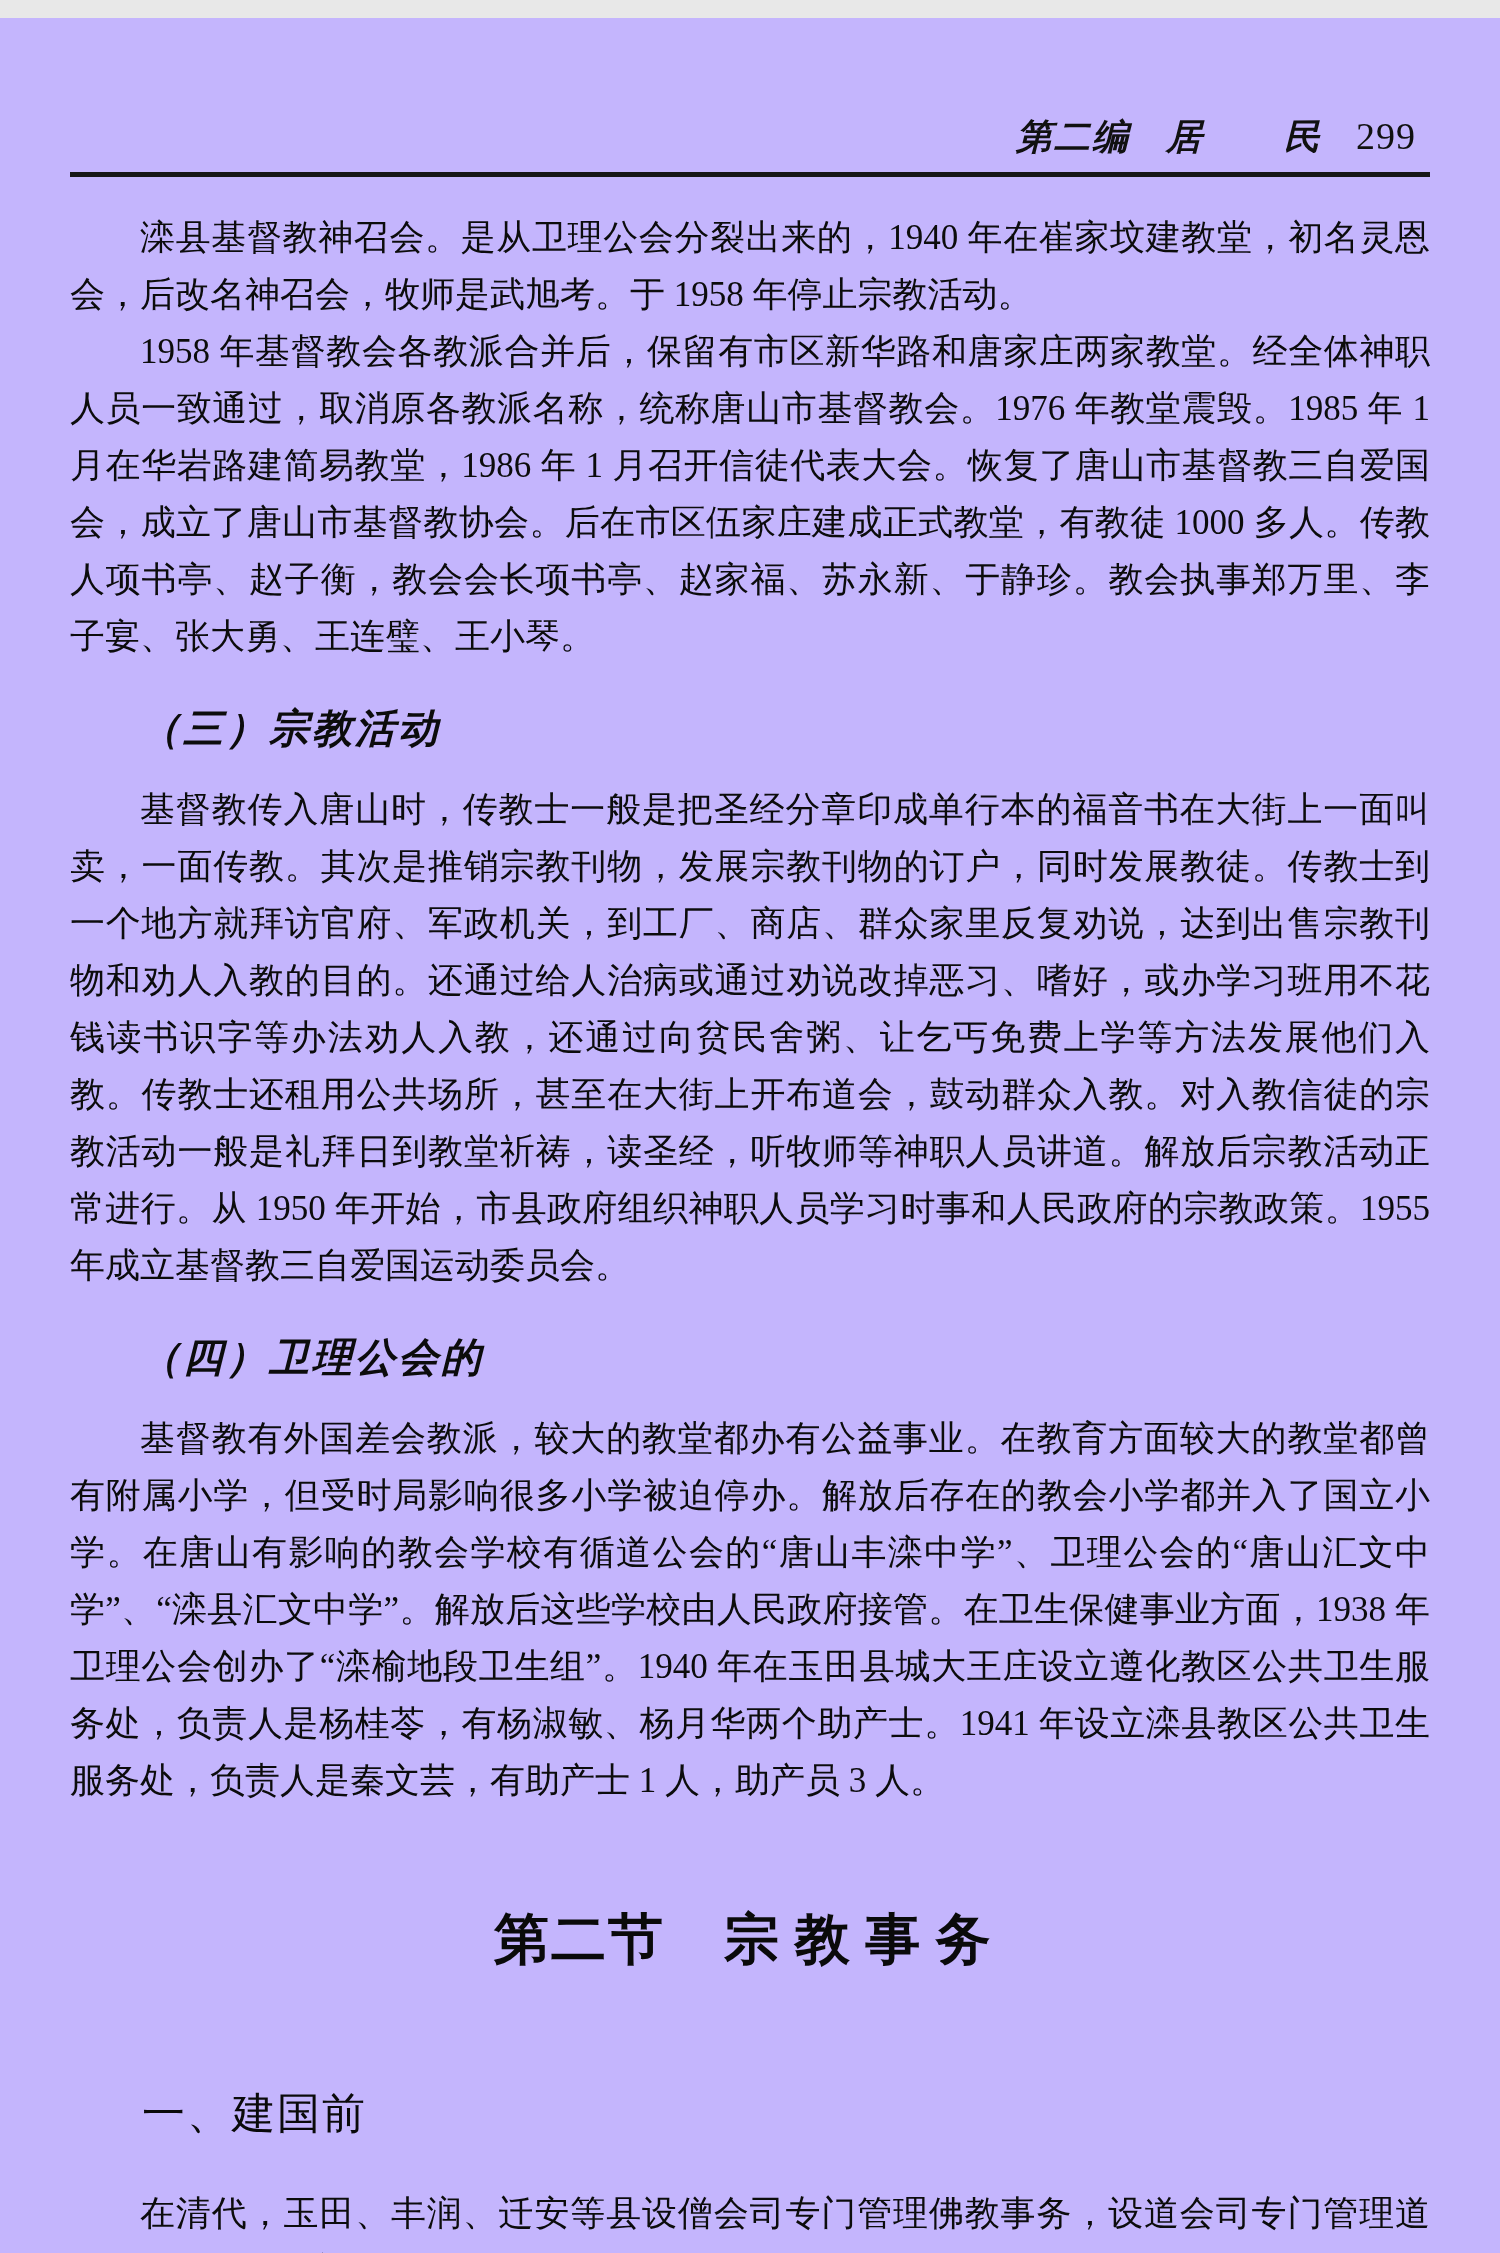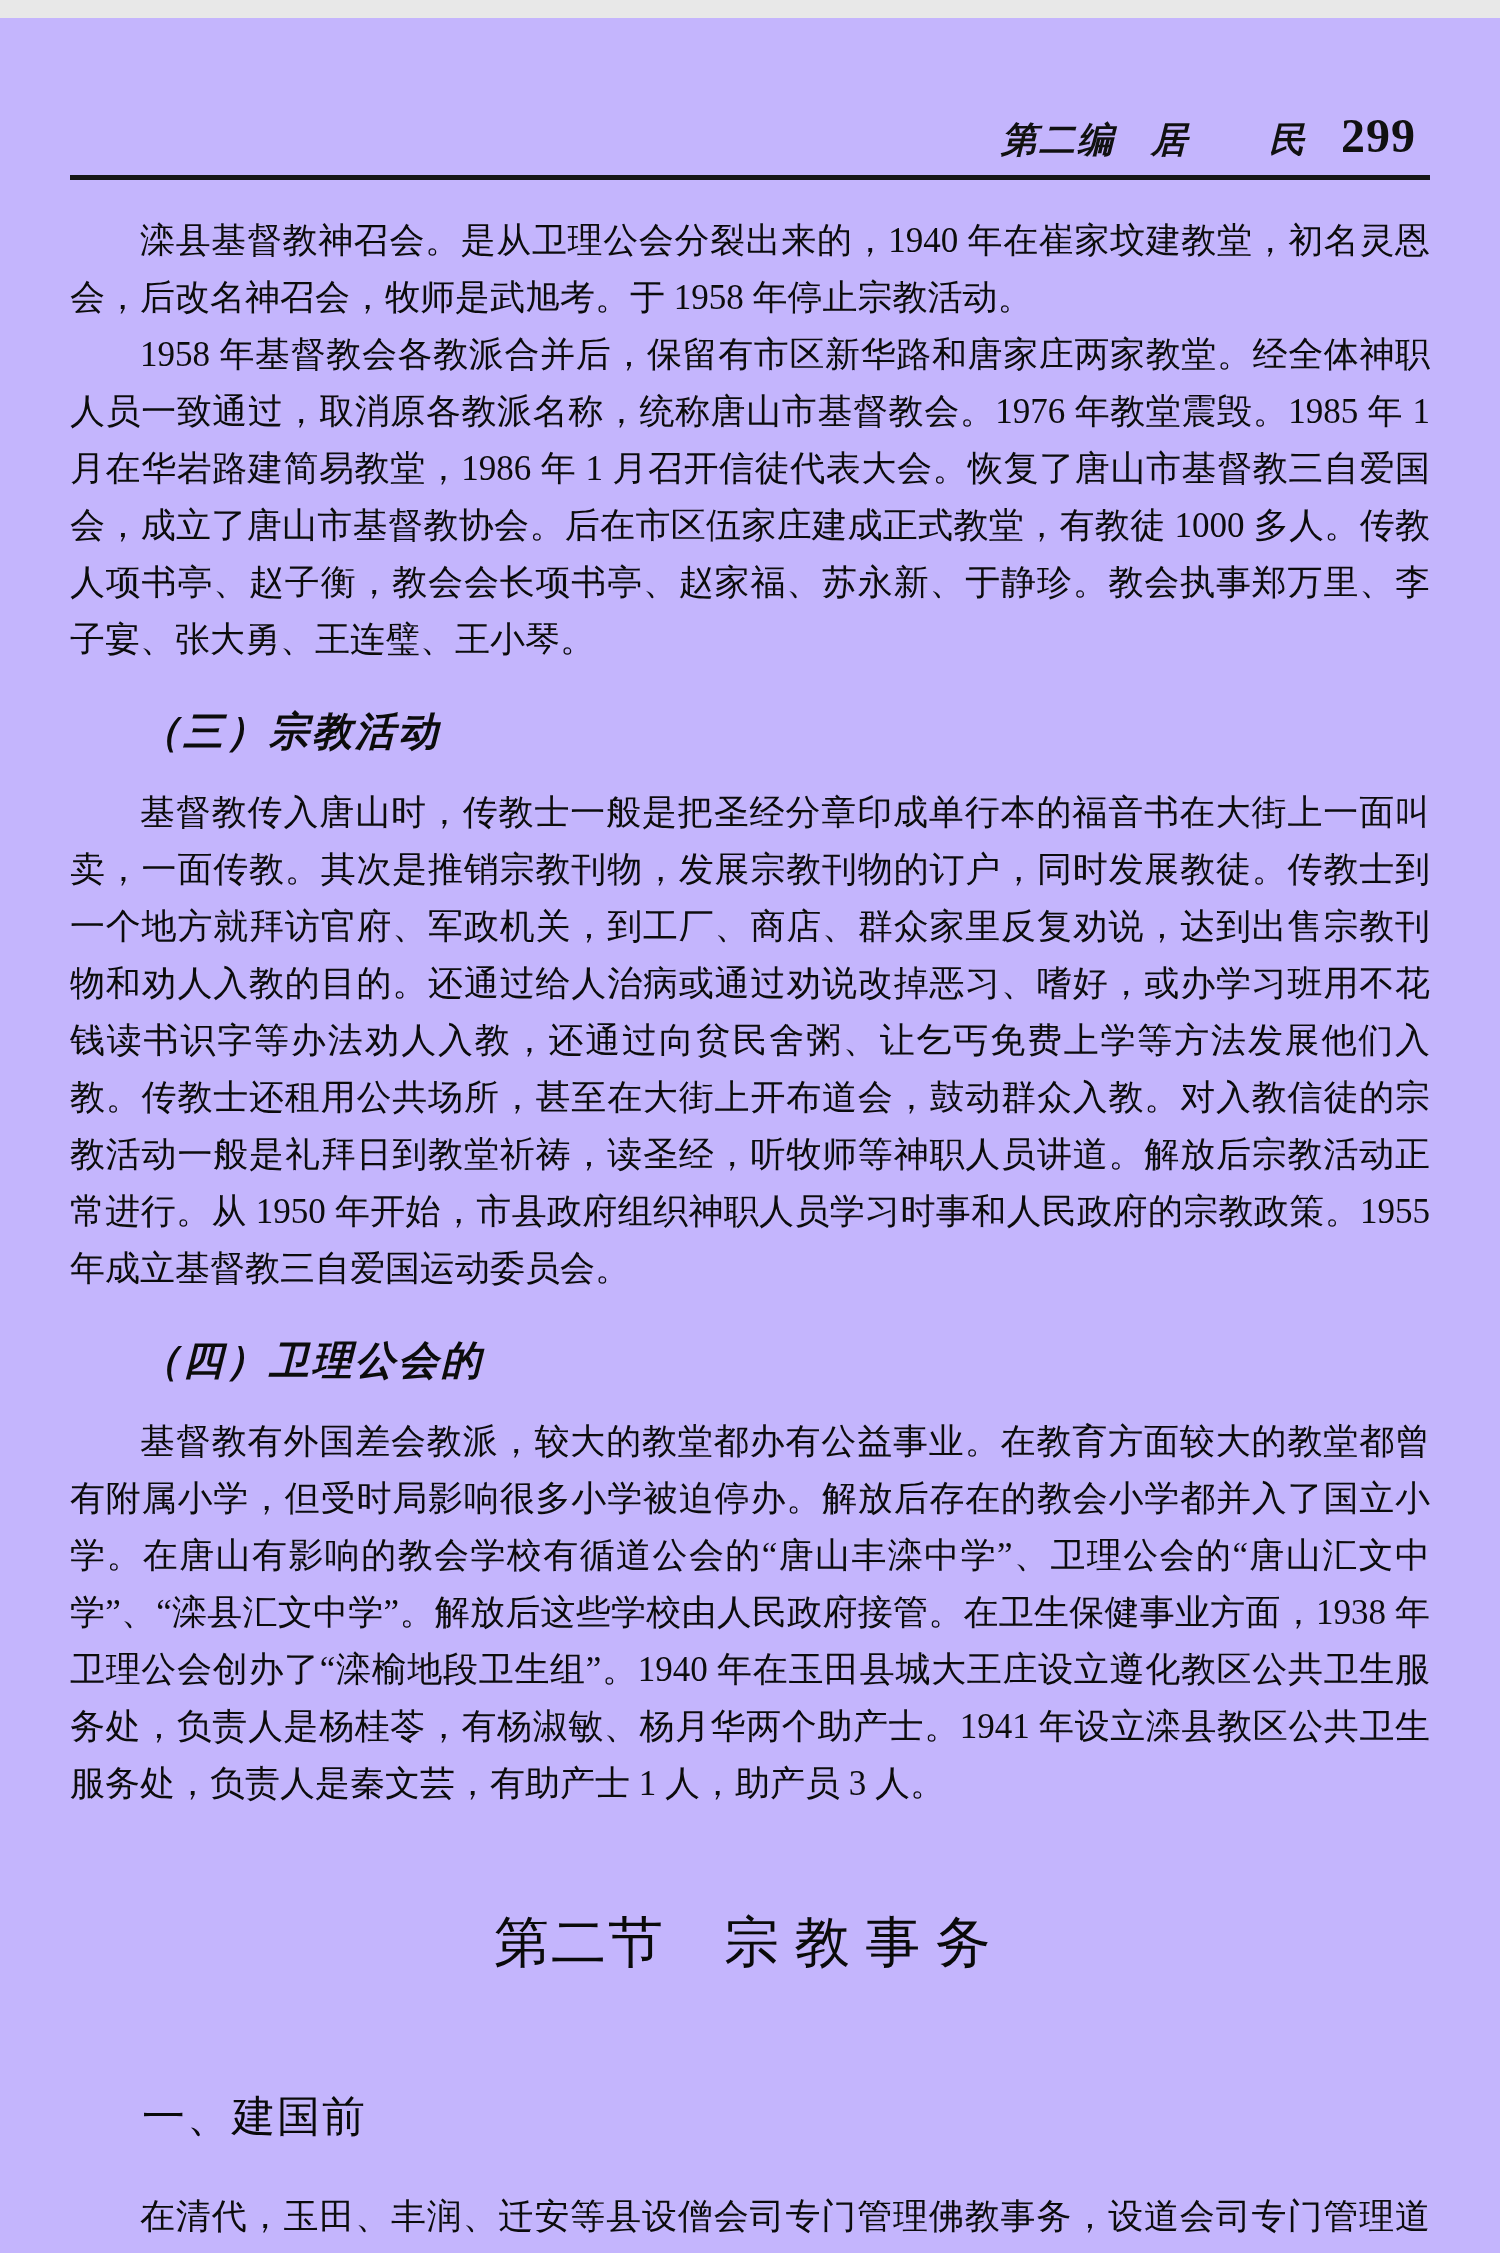--- a/index.html
+++ b/index.html
@@ -28,22 +28,22 @@
     font-weight: 600;
     letter-spacing: 2px;
     color: #111;
   }
   .running-head .rh-edition { }
   .running-head .rh-char-1 { margin-left: 36px; }
   .running-head .rh-char-2 { margin-left: 80px; }
   .running-head .rh-page {
     margin-left: 34px;
     font-style: normal;
-    font-weight: 700;
-    font-size: 48px;
+    font-weight: 400;
+    font-size: 38px;
     letter-spacing: 1px;
   }
 
   .rule {
     height: 5px;
     background: #161616;
     margin-top: 13px;
   }
 
   
@@ -69,21 +69,21 @@
     font-style: italic;
     letter-spacing: 3px;
     font-family: Liberation Sans, sans-serif;
   }
 
   
   .section-title {
     margin: 98px 0 0 0;
     text-align: center;
     font-family: "Liberation Sans", "DejaVu Sans", sans-serif;
-    font-weight: 400;
+    font-weight: 700;
     font-size: 55px;
     line-height: 64px;
     color: #0a0a0a;
   }
   .section-title .section-number { letter-spacing: 2px; }
   .section-title .section-name {
     margin-left: 44px;
     letter-spacing: 0.28em;
   }
 

